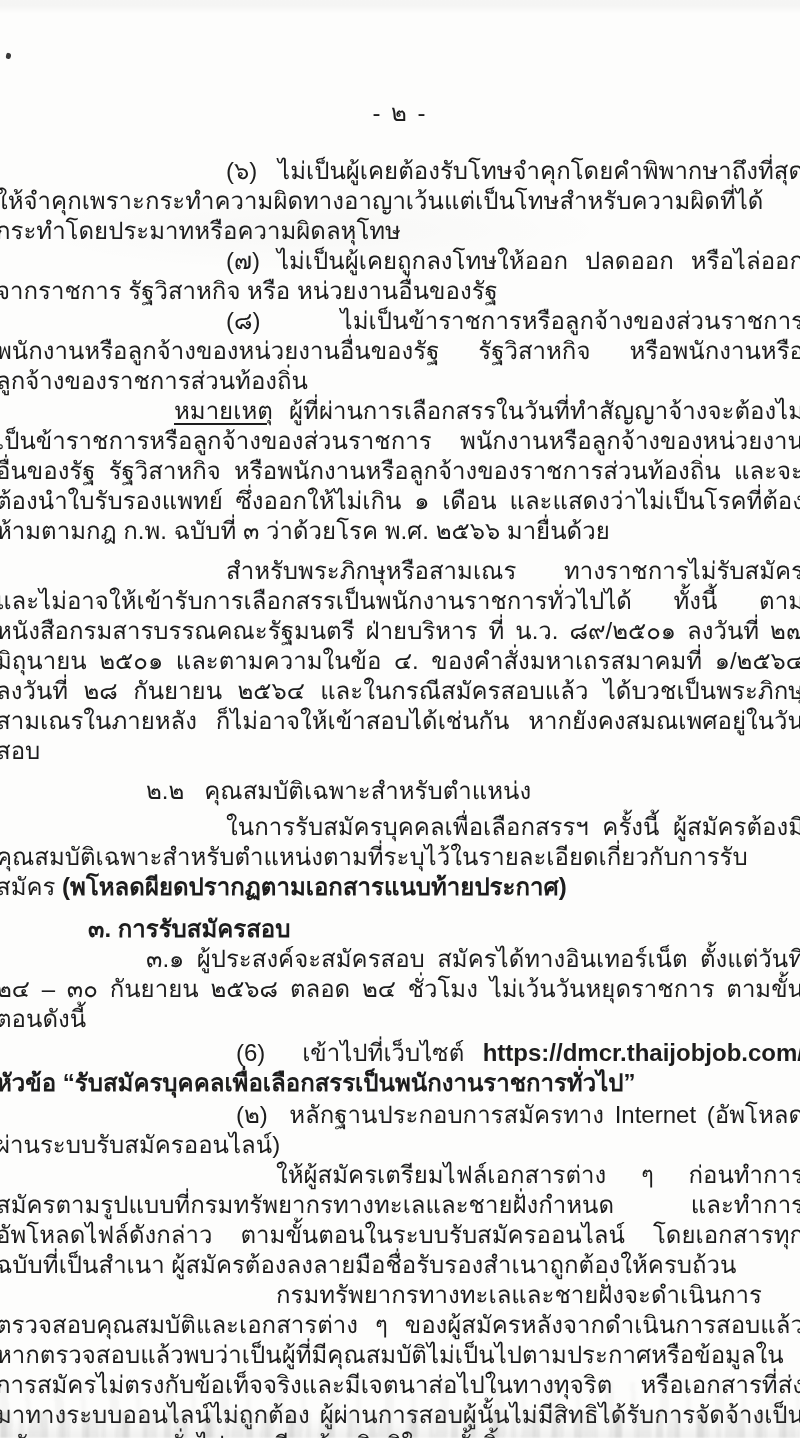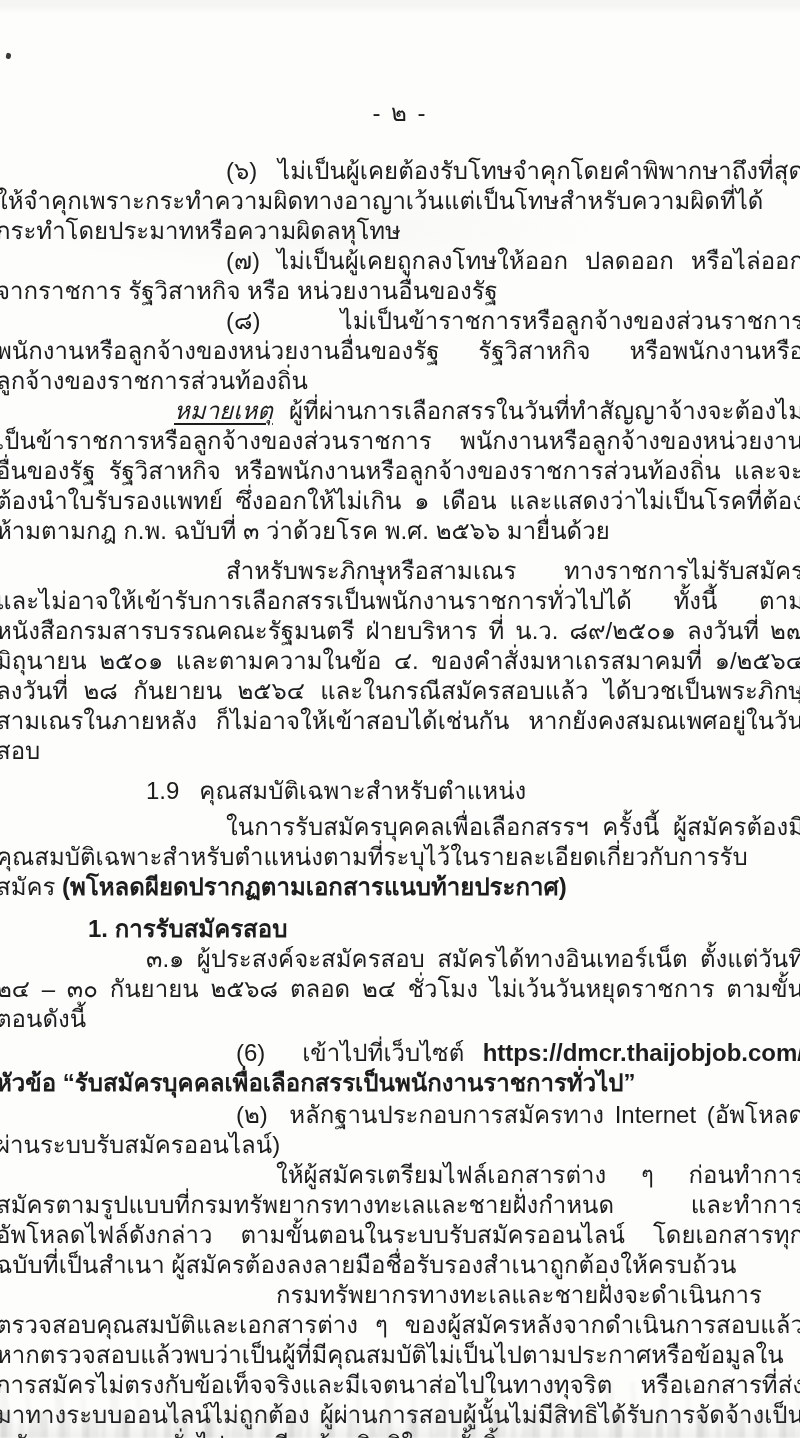--- a/index.html
+++ b/index.html
@@ -30,21 +30,21 @@
     letter-spacing:2px;
   }
   .para{
     margin:0;
     text-align:justify;
     white-space:pre-wrap;
     overflow-wrap:anywhere;
   }
   .para.single{text-align:left;}
   .b{font-weight:bold;}
-  .u{text-decoration:underline;text-underline-offset:4px;font-style:italic;}
+  .u{text-decoration:underline;text-underline-offset:4px;}
   .scan-dot{
     position:absolute;left:6px;top:53px;width:5px;height:6px;
     background:#3a3a3a;border-radius:40% 60% 50% 50%;
     transform:rotate(14deg);
   }
   .bottom-noise{
     position:absolute;left:0;bottom:0;width:100%;height:26px;
     background:
       repeating-linear-gradient(90deg, rgba(90,90,90,0.10) 0 7px, rgba(0,0,0,0) 7px 19px, rgba(120,120,120,0.08) 19px 24px, rgba(0,0,0,0) 24px 41px),
       repeating-linear-gradient(92deg, rgba(110,110,110,0.07) 0 13px, rgba(0,0,0,0) 13px 29px),
@@ -65,23 +65,23 @@
 
   <div class="doc">
     <div class="page-number">- ๒ -</div>
 
     <div>
         <p class="para" style="text-indent: 230px; margin-top: 28px;"><span>(๖) ไม่เป็นผู้เคยต้องรับโทษจำคุกโดยคำพิพากษาถึงที่สุดให้จำคุกเพราะกระทำความผิดทางอาญาเว้นแต่เป็นโทษสำหรับความผิดที่ได้กระทำโดยประมาทหรือความผิดลหุโทษ</span></p>
         <p class="para" style="text-indent: 230px;"><span>(๗) ไม่เป็นผู้เคยถูกลงโทษให้ออก ปลดออก หรือไล่ออกจากราชการ รัฐวิสาหกิจ หรือ หน่วยงานอื่นของรัฐ</span></p>
         <p class="para" style="text-indent: 230px;"><span>(๘) ไม่เป็นข้าราชการหรือลูกจ้างของส่วนราชการ พนักงานหรือลูกจ้างของหน่วยงานอื่นของรัฐ รัฐวิสาหกิจ หรือพนักงานหรือลูกจ้างของราชการส่วนท้องถิ่น</span></p>
         <p class="para" style="text-indent: 178px;"><span class="u">หมายเหตุ</span><span> ผู้ที่ผ่านการเลือกสรรในวันที่ทำสัญญาจ้างจะต้องไม่เป็นข้าราชการหรือลูกจ้างของส่วนราชการ พนักงานหรือลูกจ้างของหน่วยงานอื่นของรัฐ รัฐวิสาหกิจ หรือพนักงานหรือลูกจ้างของราชการส่วนท้องถิ่น และจะต้องนำใบรับรองแพทย์ ซึ่งออกให้ไม่เกิน ๑ เดือน และแสดงว่าไม่เป็นโรคที่ต้องห้ามตามกฎ ก.พ. ฉบับที่ ๓ ว่าด้วยโรค พ.ศ. ๒๕๖๖ มายื่นด้วย</span></p>
         <p class="para" style="text-indent: 230px; margin-top: 10px;"><span>สำหรับพระภิกษุหรือสามเณร ทางราชการไม่รับสมัครและไม่อาจให้เข้ารับการเลือกสรรเป็นพนักงานราชการทั่วไปได้ ทั้งนี้ ตามหนังสือกรมสารบรรณคณะรัฐมนตรี ฝ่ายบริหาร ที่ น.ว. ๘๙/๒๕๐๑ ลงวันที่ ๒๗ มิถุนายน ๒๕๐๑ และตามความในข้อ ๔. ของคำสั่งมหาเถรสมาคมที่ ๑/๒๕๖๔ ลงวันที่ ๒๘ กันยายน ๒๕๖๔ และในกรณีสมัครสอบแล้ว ได้บวชเป็นพระภิกษุ สามเณรในภายหลัง ก็ไม่อาจให้เข้าสอบได้เช่นกัน หากยังคงสมณเพศอยู่ในวันสอบ</span></p>
-        <p class="para single" style="text-indent: 150px; margin-top: 10px;"><span>1.9   คุณสมบัติเฉพาะสำหรับตำแหน่ง</span></p>
+        <p class="para single" style="text-indent: 150px; margin-top: 10px;"><span>๒.๒   คุณสมบัติเฉพาะสำหรับตำแหน่ง</span></p>
         <p class="para" style="text-indent: 230px; margin-top: 6px;"><span>ในการรับสมัครบุคคลเพื่อเลือกสรรฯ ครั้งนี้ ผู้สมัครต้องมีคุณสมบัติเฉพาะสำหรับตำแหน่งตามที่ระบุไว้ในรายละเอียดเกี่ยวกับการรับสมัคร </span><span class="b">(พโหลดผียดปรากฏตามเอกสารแนบท้ายประกาศ)</span></p>
-        <p class="para single" style="text-indent: 92px; margin-top: 12px;"><span class="b">1. การรับสมัครสอบ</span></p>
+        <p class="para single" style="text-indent: 92px; margin-top: 12px;"><span class="b">๓. การรับสมัครสอบ</span></p>
         <p class="para" style="text-indent: 150px;"><span>๓.๑ ผู้ประสงค์จะสมัครสอบ สมัครได้ทางอินเทอร์เน็ต ตั้งแต่วันที่ ๒๔ – ๓๐ กันยายน ๒๕๖๘ ตลอด ๒๔ ชั่วโมง ไม่เว้นวันหยุดราชการ ตามขั้นตอนดังนี้</span></p>
         <p class="para" style="text-indent: 240px; margin-top: 4px;"><span>(6)  เข้าไปที่เว็บไซต์ </span><span class="b">https://dmcr.thaijobjob.com/หัวข้อ </span><span class="b">“รับสมัครบุคคลเพื่อเลือกสรรเป็นพนักงานราชการทั่วไป”</span></p>
         <p class="para" style="text-indent: 240px; margin-top: 2px;"><span>(๒)  หลักฐานประกอบการสมัครทาง Internet (อัพโหลดผ่านระบบรับสมัครออนไลน์)</span></p>
         <p class="para" style="text-indent: 280px;"><span>ให้ผู้สมัครเตรียมไฟล์เอกสารต่าง ๆ ก่อนทำการสมัครตามรูปแบบที่กรมทรัพยากรทางทะเลและชายฝั่งกำหนด และทำการอัพโหลดไฟล์ดังกล่าว ตามขั้นตอนในระบบรับสมัครออนไลน์ โดยเอกสารทุกฉบับที่เป็นสำเนา ผู้สมัครต้องลงลายมือชื่อรับรองสำเนาถูกต้องให้ครบถ้วน</span></p>
         <p class="para" style="text-indent: 280px;"><span>กรมทรัพยากรทางทะเลและชายฝั่งจะดำเนินการตรวจสอบคุณสมบัติและเอกสารต่าง ๆ ของผู้สมัครหลังจากดำเนินการสอบแล้ว หากตรวจสอบแล้วพบว่าเป็นผู้ที่มีคุณสมบัติไม่เป็นไปตามประกาศหรือข้อมูลในการสมัครไม่ตรงกับข้อเท็จจริงและมีเจตนาส่อไปในทางทุจริต หรือเอกสารที่ส่งมาทางระบบออนไลน์ไม่ถูกต้อง ผู้ผ่านการสอบผู้นั้นไม่มีสิทธิได้รับการจัดจ้างเป็นพนักงานราชการทั่วไปและเรียกร้องสิทธิใด ๆ ทั้งสิ้น</span></p>
       </div>
 
   </div>
 
   <div class="mid-noise"></div>

